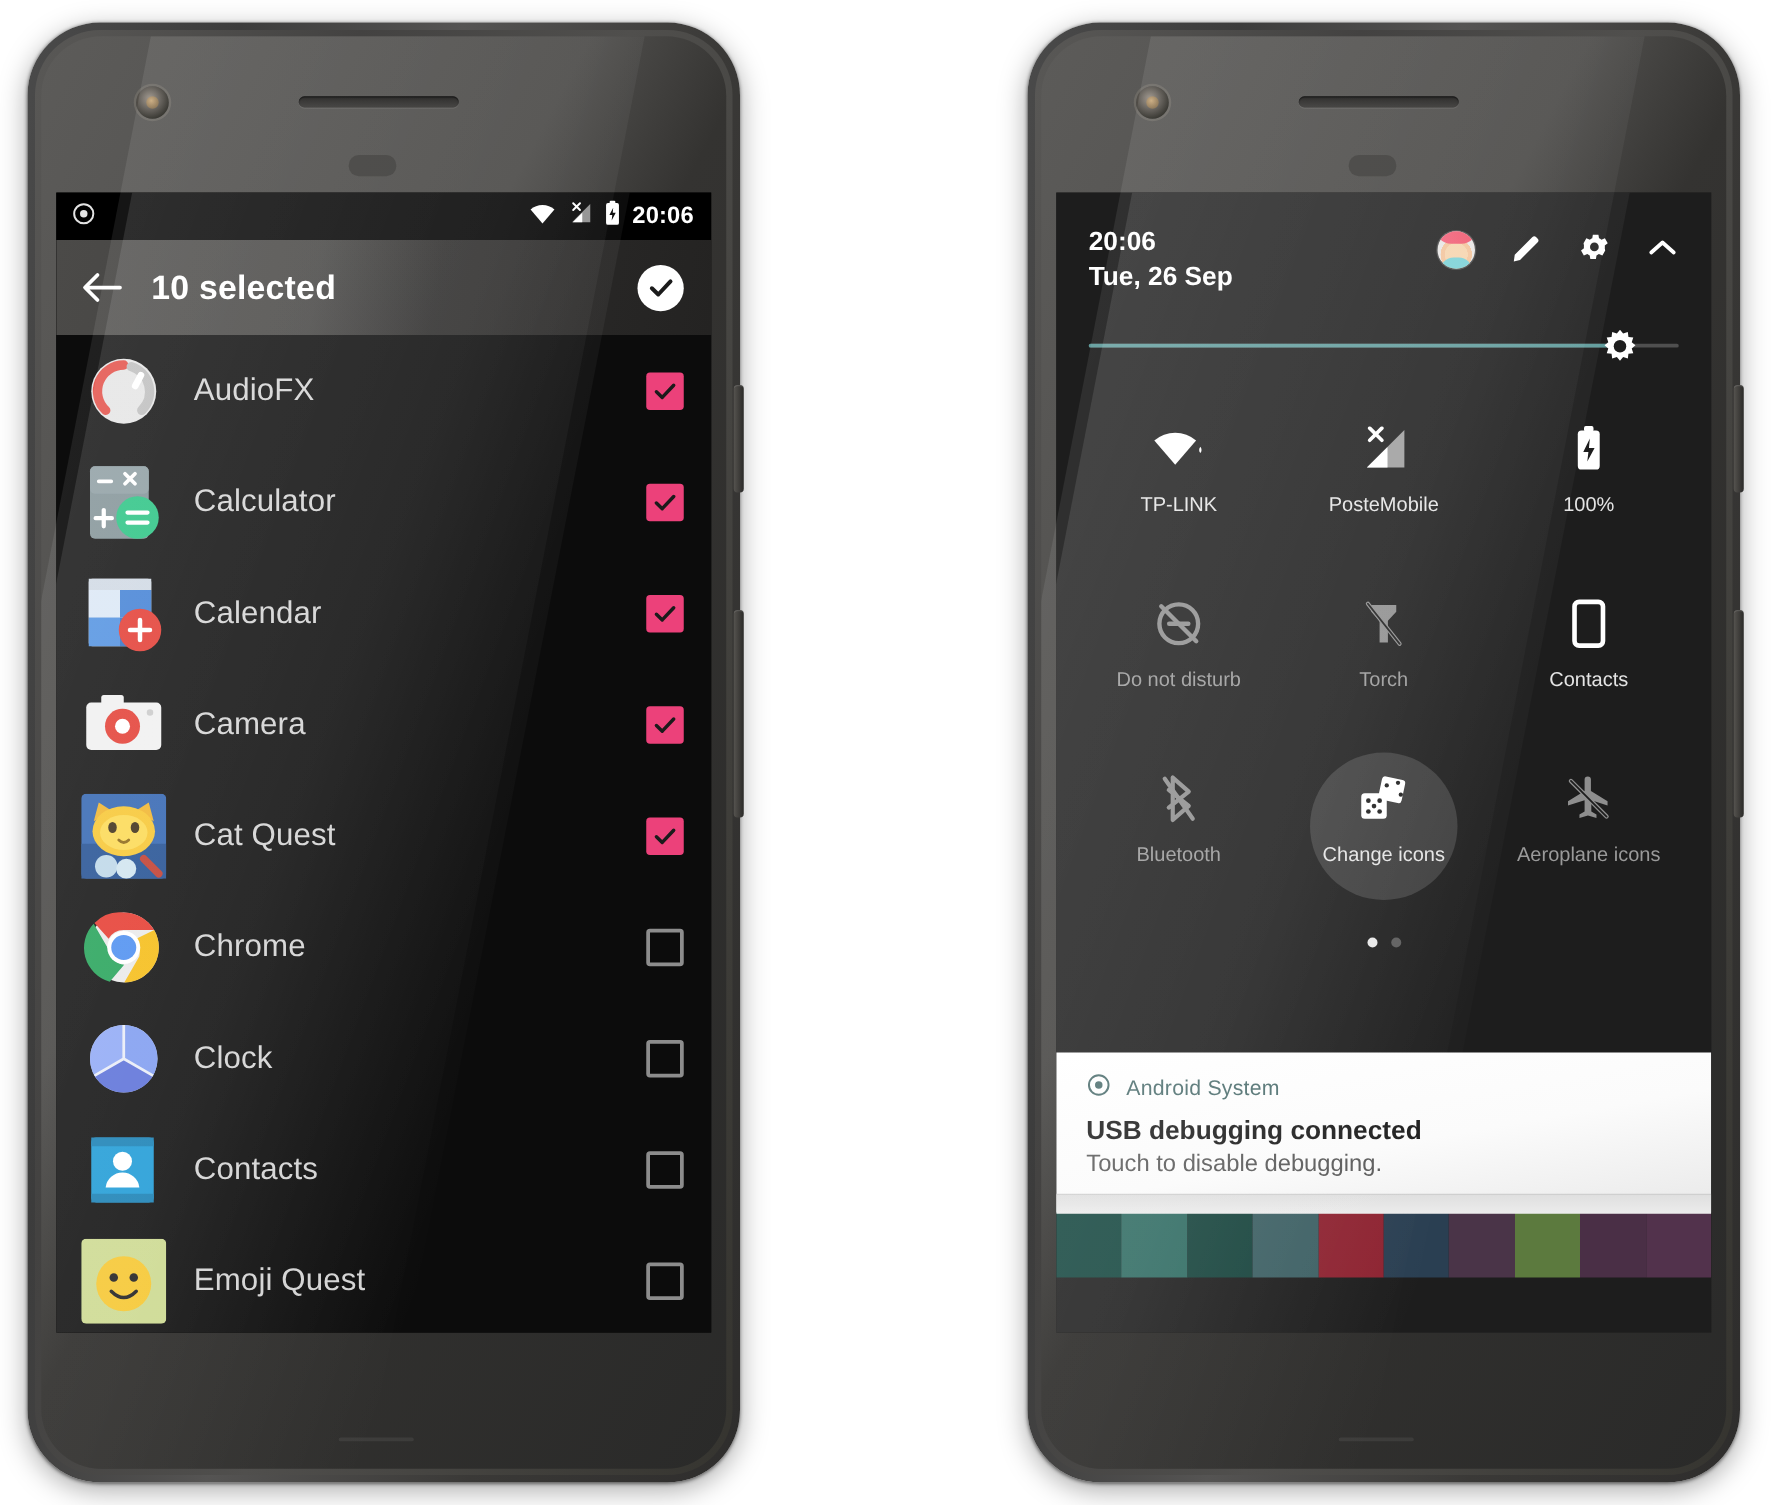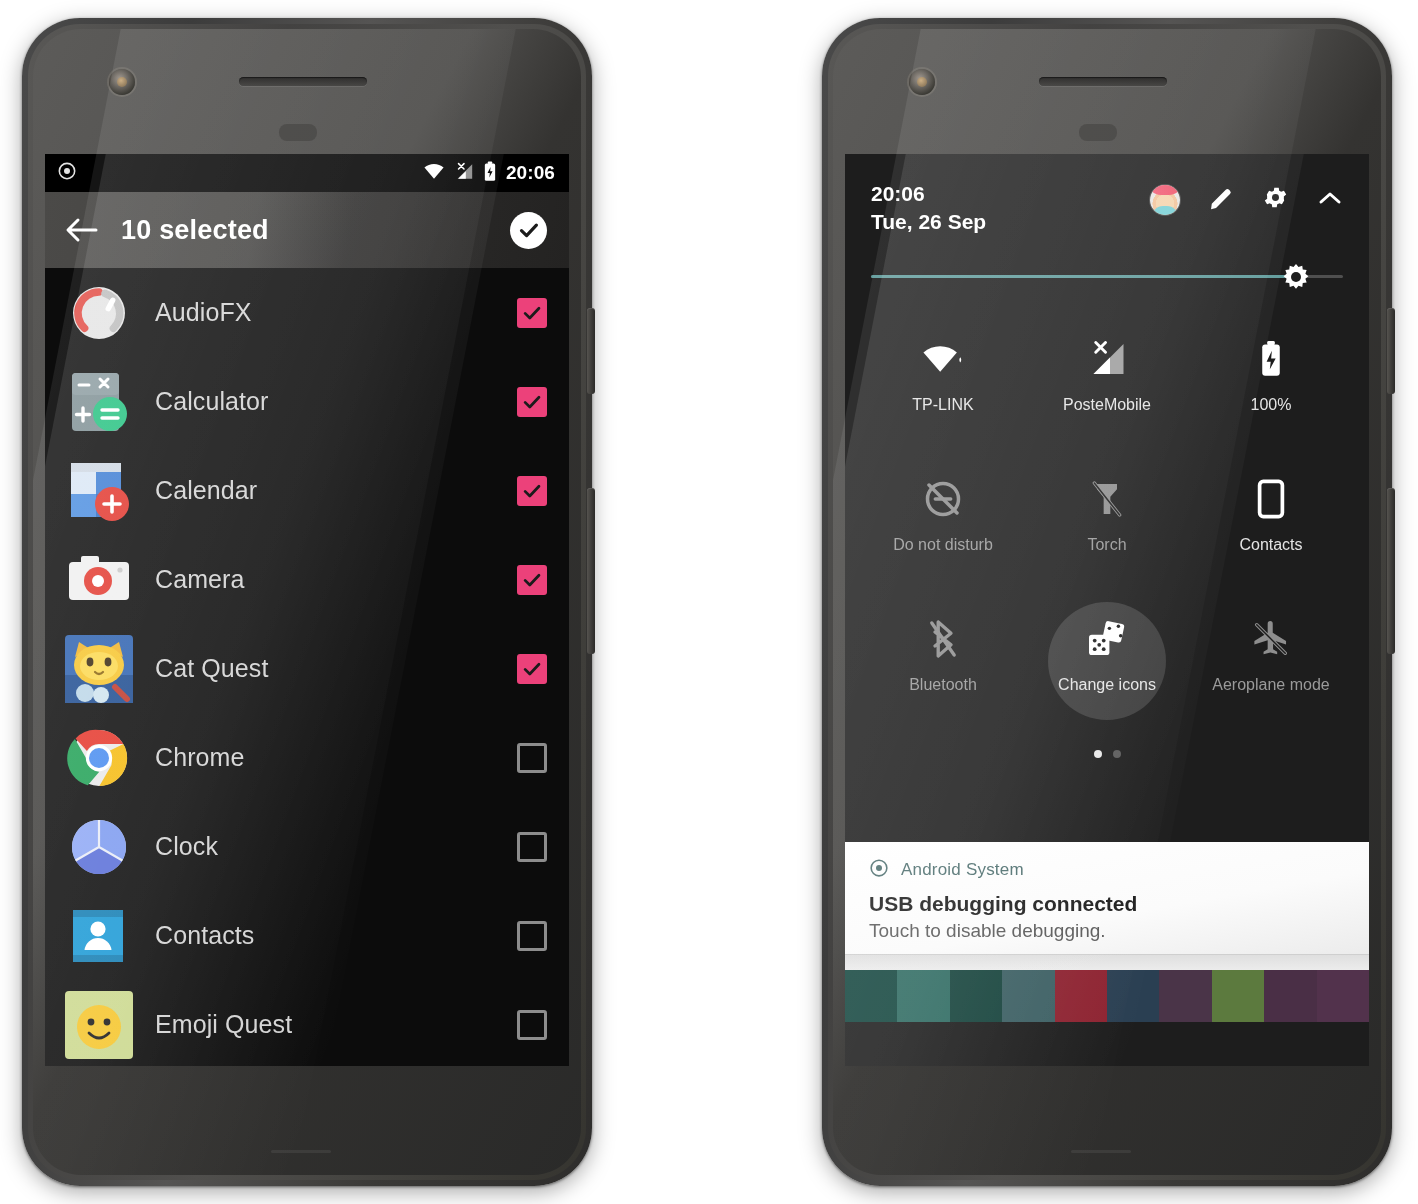--- a/index.html
+++ b/index.html
@@ -535,21 +535,21 @@
                 <div class="tile-lbl">Change icons</div>
               </div>
               <div class="tile dim">
                 <div class="tile-ico">
                   <svg width="40" height="38" viewBox="0 0 24 24">
                     <path d="M21.5 15.4v-2.1l-8.4-5.2V2.3a1.6 1.6 0 0 0-3.2 0v5.8L1.5 13.3v2.1l8.4-2.6v5.7L7.3 20v1.7l4.3-1.2 4.3 1.2V20l-2.6-1.5v-5.7z" fill="#8e8e8e"></path>
                     <path d="M3 3 21 21" stroke="#8e8e8e" stroke-width="2.2" stroke-linecap="round"></path>
                     <path d="M3 3 21 21" stroke="#1d1d1d" stroke-width="0.9" stroke-linecap="round"></path>
                   </svg>
                 </div>
-                <div class="tile-lbl">Aeroplane mode</div>
+                <div class="tile-lbl">Aeroplane icons</div>
               </div>
             </div>
 
             <div class="pagedots">
               <span class="dot active"></span>
               <span class="dot"></span>
             </div>
           </div>
 
           <div class="wallstrip" style="top:812px;">

